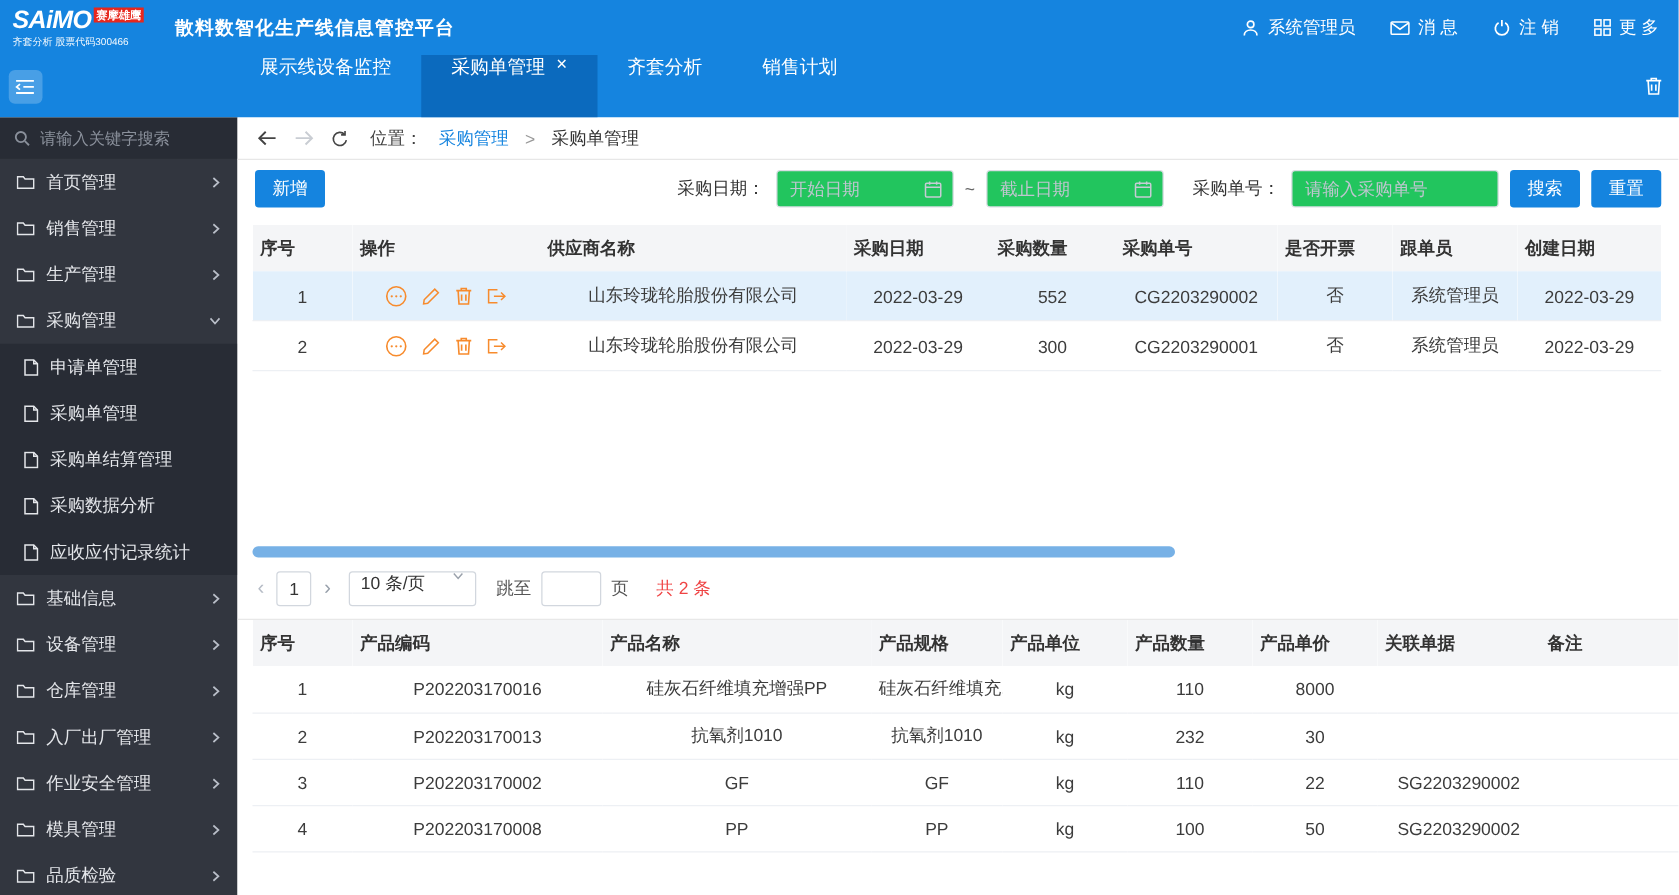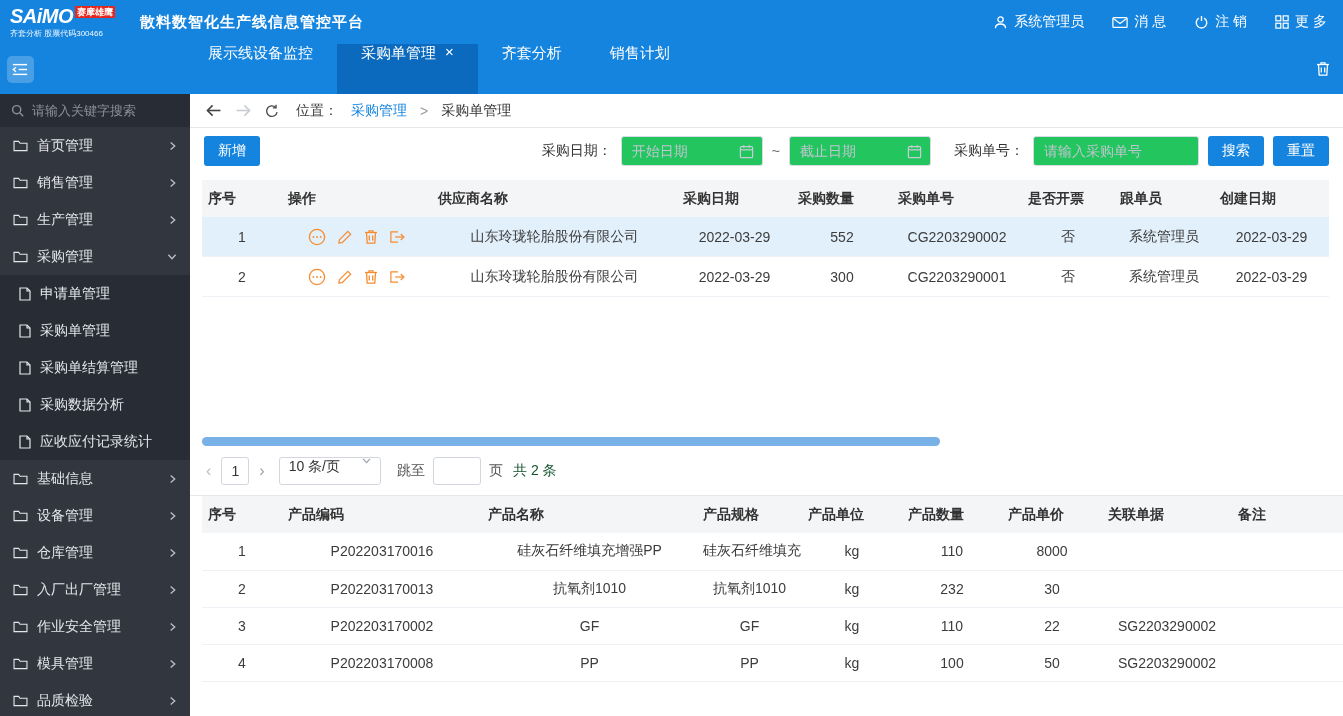--- a/index.html
+++ b/index.html
@@ -69,21 +69,21 @@
   .hscroll-track{margin-left:12px;height:9px;position:relative;flex-shrink:0}
   .hscroll{position:absolute;left:0;top:0;width:738px;height:9px;border-radius:5px;background:#77b1e6;cursor:grab}
   
   .pager{height:49px;display:flex;align-items:center;gap:8px;padding:0 14px;color:#555;flex-shrink:0}
   .pg-arrow{color:#b6bcc6;font-size:16px;cursor:pointer;padding:0 2px;line-height:1}
   .pg-arrow.next{color:#98a0ab}
   .pg-num{min-width:28px;height:28px;border:1px solid #d2d7de;border-radius:3px;background:#fff;display:flex;align-items:center;justify-content:center;color:#333;cursor:pointer}
   .pg-size{height:28px;border:1px solid #d2d7de;border-radius:3px;display:flex;align-items:flex-start;gap:22px;padding:0 9px;color:#333;cursor:pointer;margin-left:4px}
   .pg-jump-label{margin-left:8px}
   .pg-jump{width:48px;height:28px;border:1px solid #d2d7de;border-radius:3px;outline:none;text-align:center;font-family:inherit;font-size:14px}
-  .pg-total{margin-left:2px;color:#14532d}
+  .pg-total{margin-left:14px;color:#ef4444}
   
   .table2-wrap{border-top:1px solid #e8e8e8;padding-left:12px;overflow:hidden;flex:1}
   .table2-wrap td{height:37px}
 </style>
 </head>
 <body>
 
 <header class="topbar">
   <div class="logo">
     <div class="logo-top">

